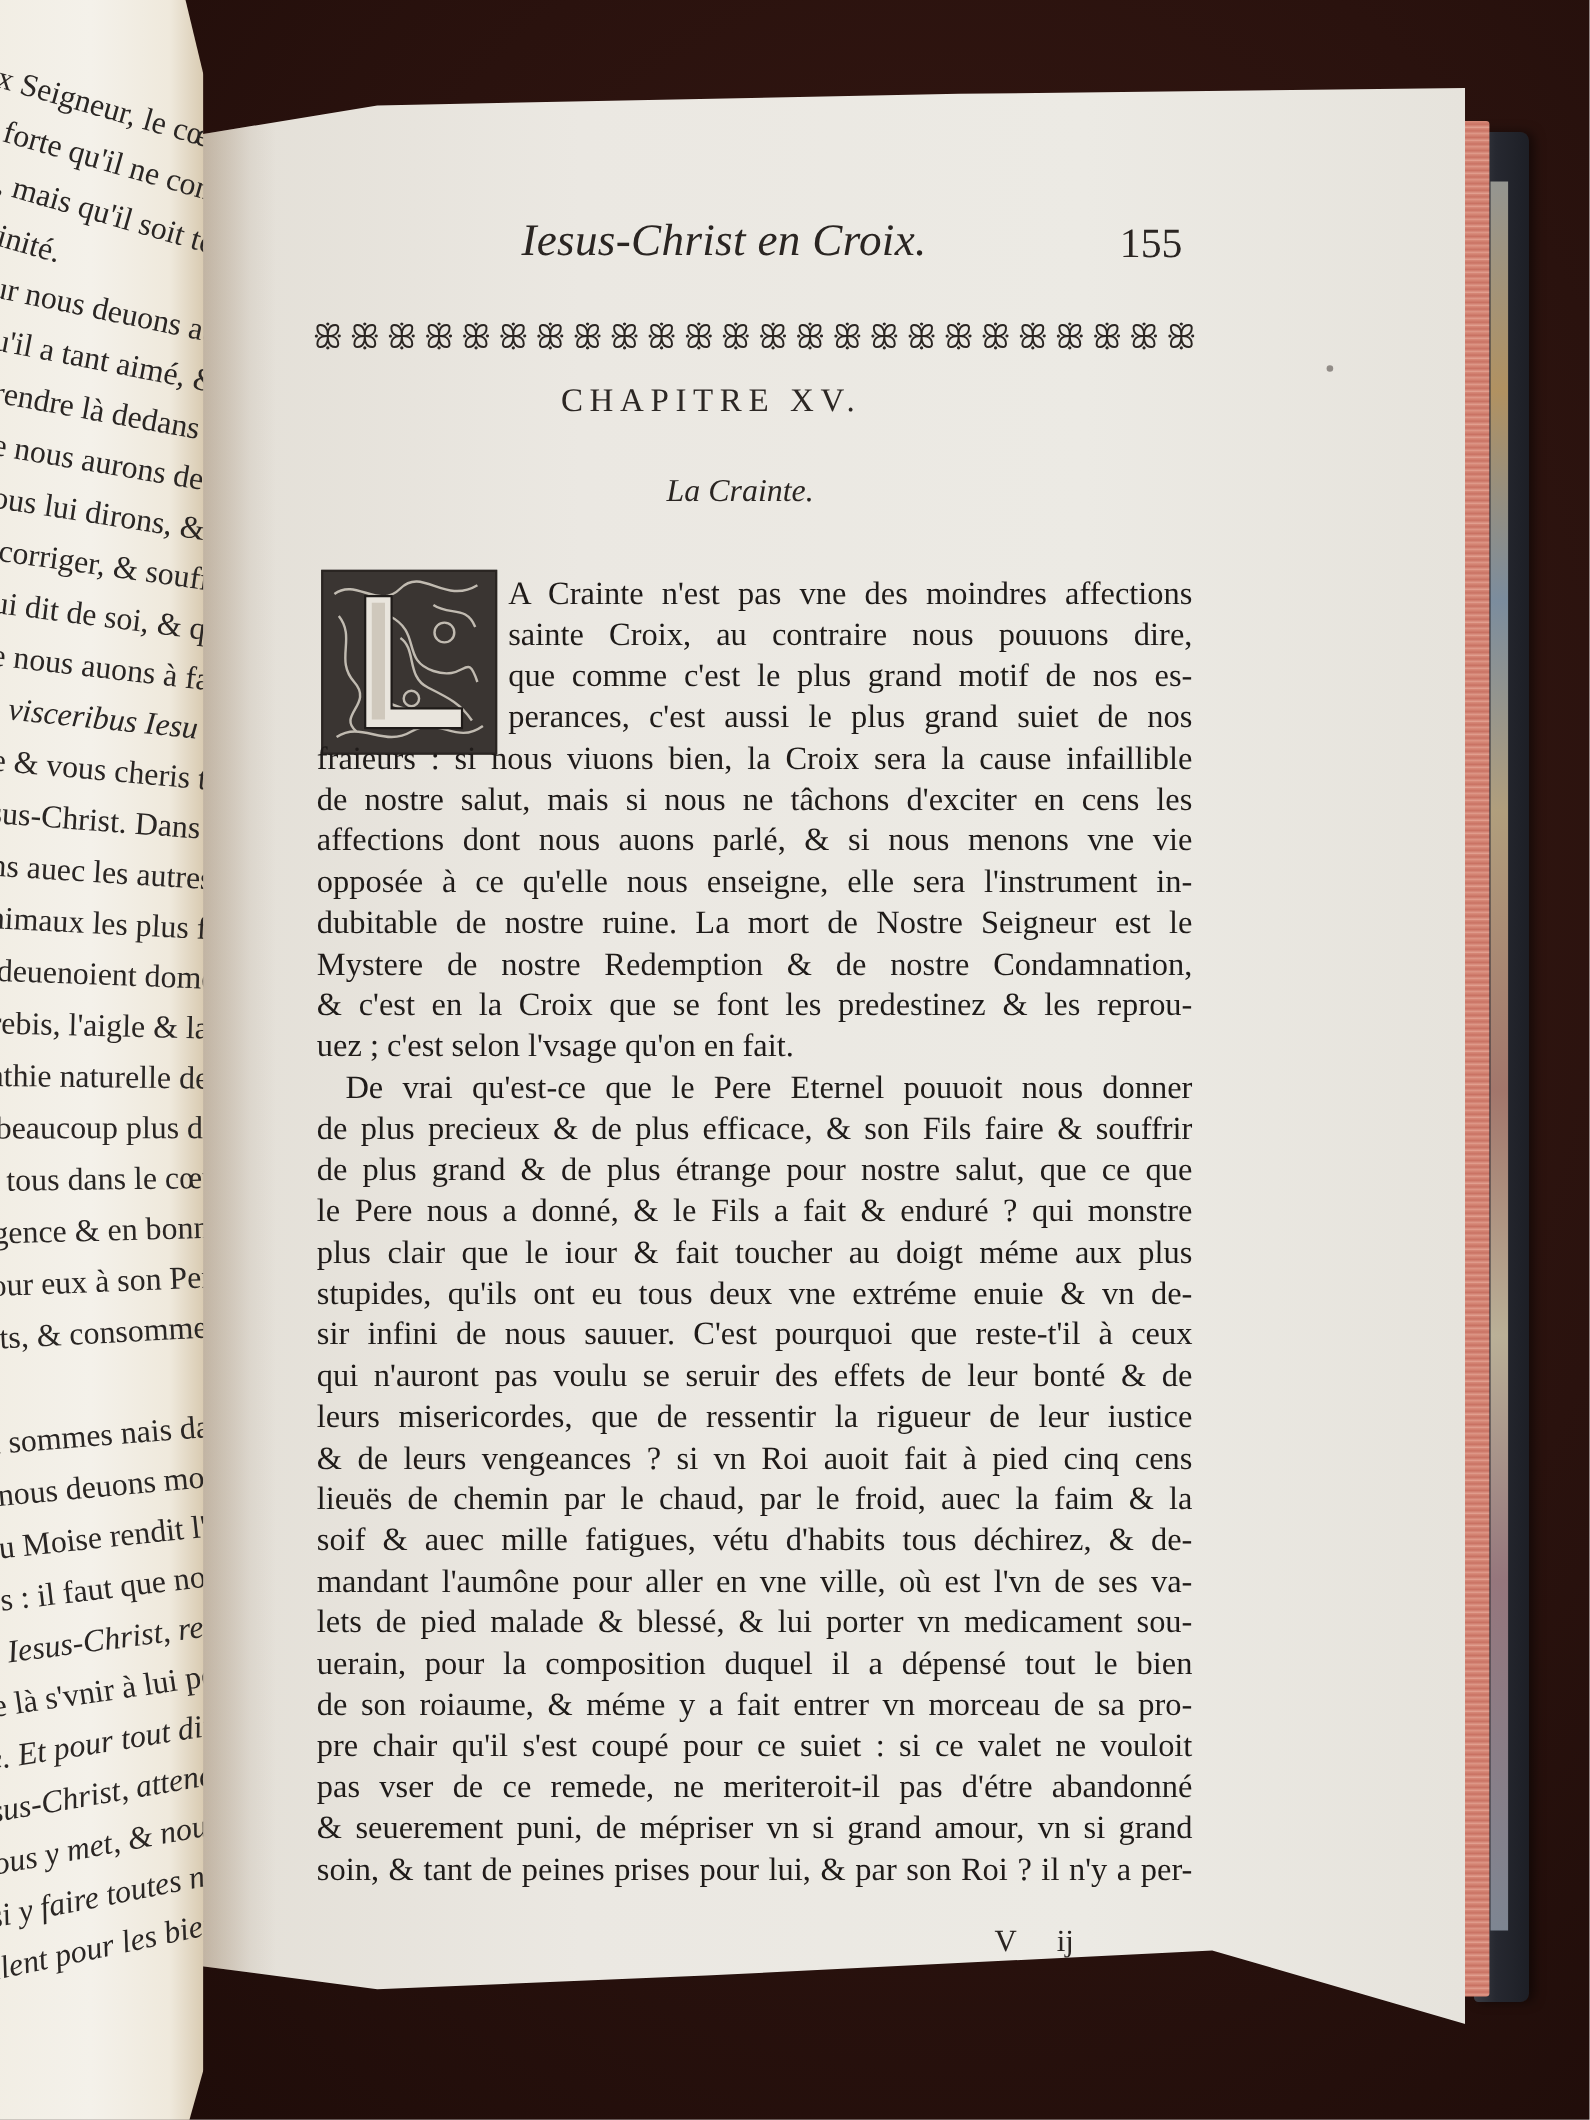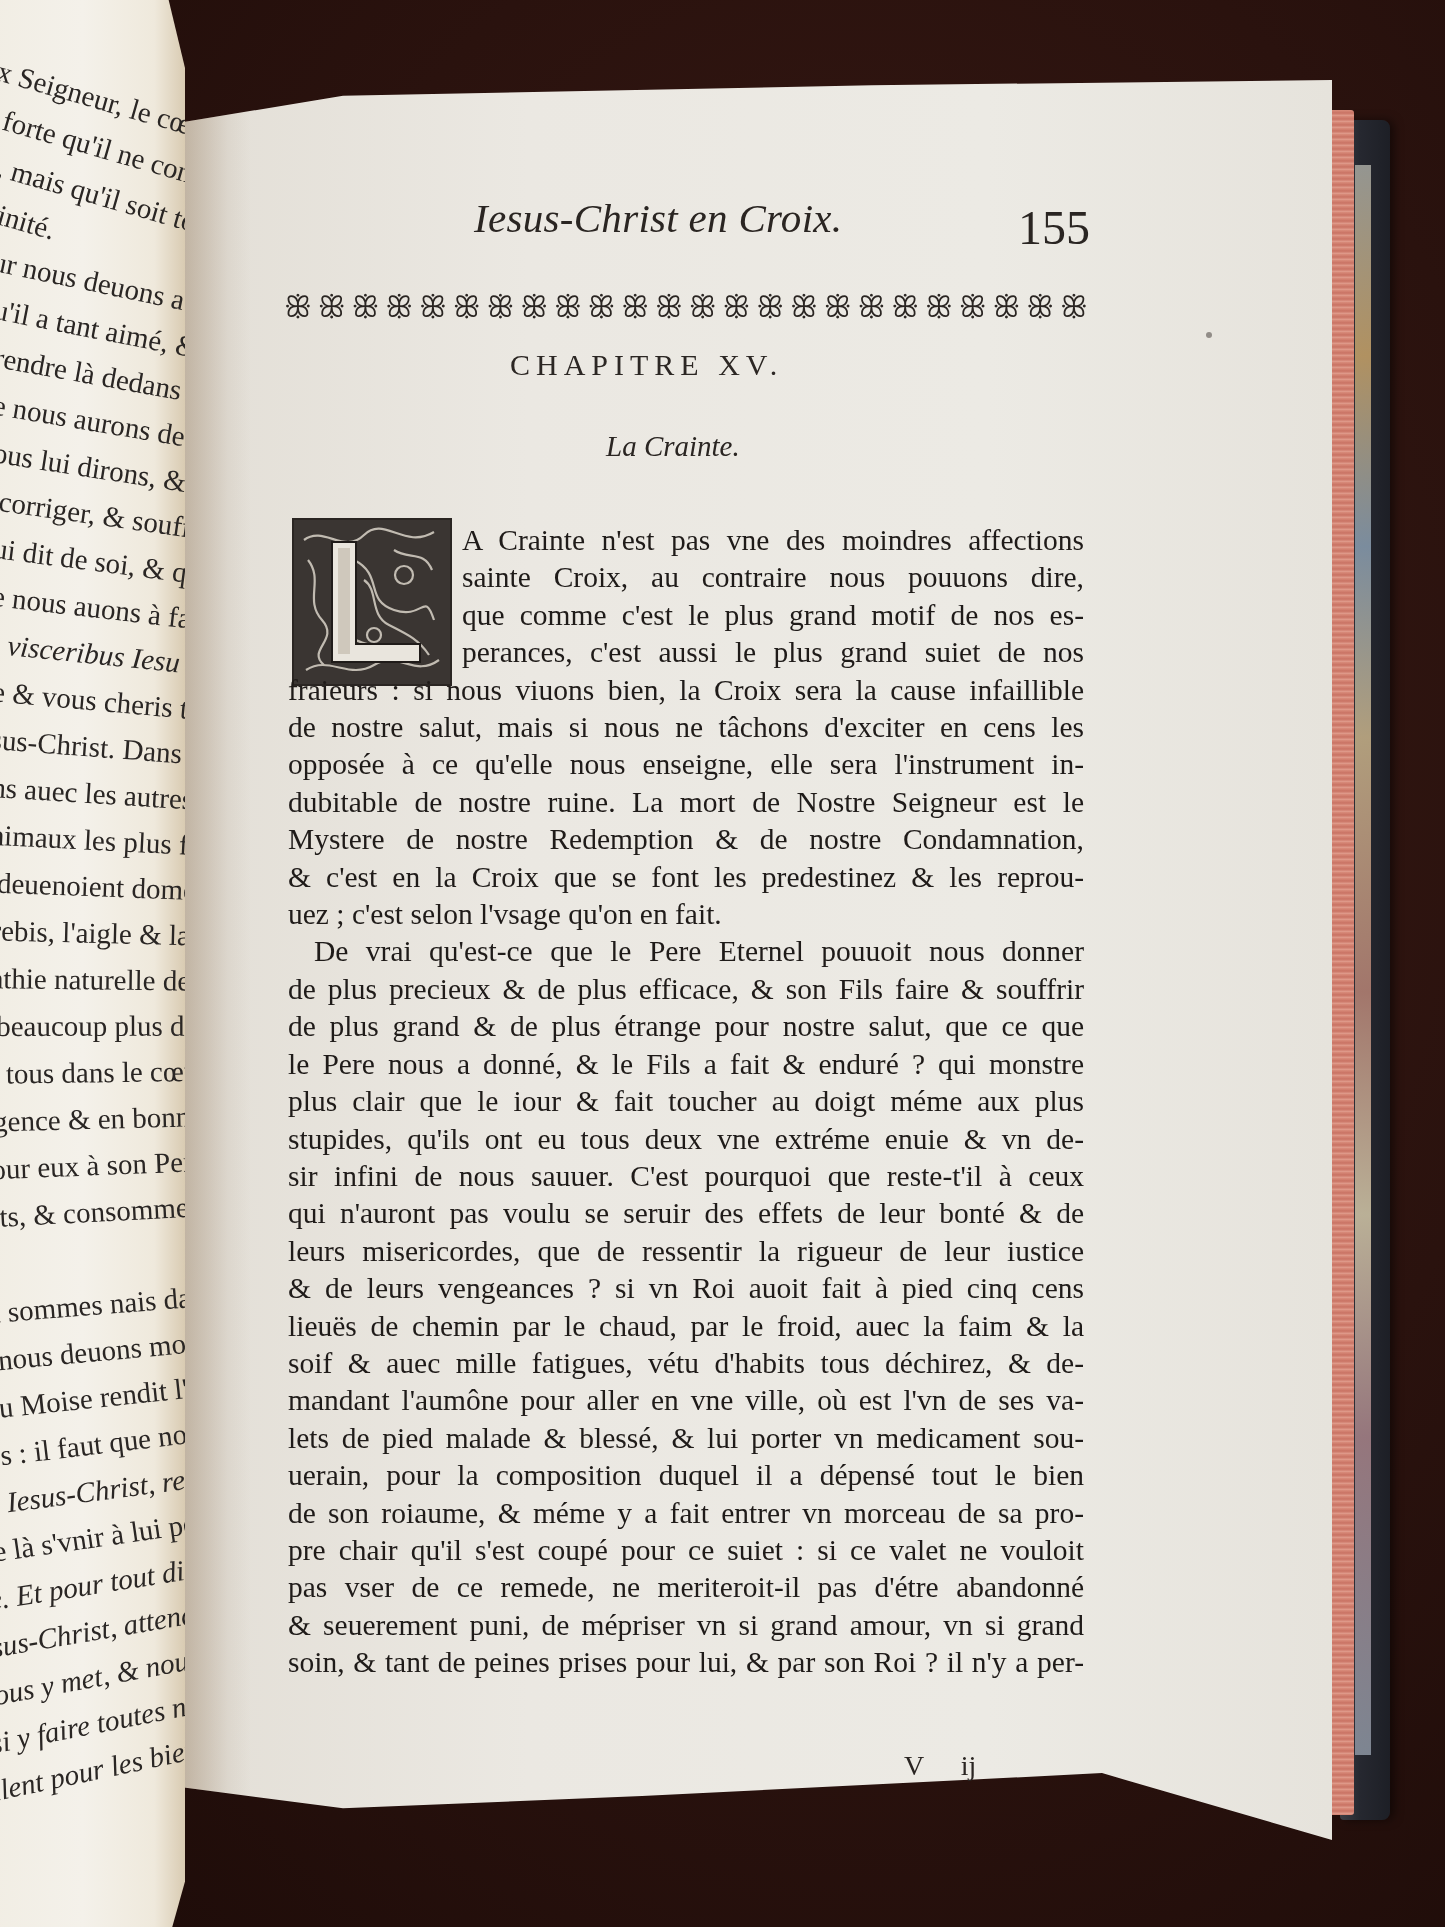--- a/index.html
+++ b/index.html
@@ -55,21 +55,21 @@
     font-family: "Liberation Serif", serif; color: #2a2624;
     font-size: 29px; line-height: 37.5px; white-space: nowrap;
     transform-origin: 0 0;
   }
   .left-line { display: block; }
   .left-line.it { font-style: italic; }
   .running-head {
     position: absolute; left: 474px; top: 194px; font-size: 41px; color: #2a2522; letter-spacing: 0.3px; font-style: italic;
   }
   .page-number {
-    position: absolute; left: 1018px; top: 200px; font-size: 48px; color: #2a2522;
+    position: absolute; left: 1018px; top: 200px; font-size: 38px; color: #2a2522;
   }
   .ornament-band {
     position: absolute; left: 284px; top: 284px; width: 802px; height: 38px;
     display: flex; align-items: flex-end; justify-content: space-between;
     color: #2a2522; font-size: 30px; line-height: 1; letter-spacing: -2px; overflow: hidden; white-space: nowrap;
   }
   .chapter-title {
     position: absolute; left: 510px; top: 348px; font-size: 30px; letter-spacing: 6px; color: #2c2724;
   }
   .chapter-subtitle {
@@ -201,20 +201,21 @@
     </svg>
   </div>
 
   <div class="body-lines" id="body-lines">
       <span class="bl indent-drop">A Crainte n'est pas vne des moindres affections</span>
       <span class="bl indent-drop">sainte Croix, au contraire nous pouuons dire,</span>
       <span class="bl indent-drop">que comme c'est le plus grand motif de nos es-</span>
       <span class="bl indent-drop">perances, c'est aussi le plus grand suiet de nos</span>
       <span class="bl">fraieurs : si nous viuons bien, la Croix sera la cause infaillible</span>
       <span class="bl">de nostre salut, mais si nous ne tâchons d'exciter en cens les</span>
+      <span class="bl">affections dont nous auons parlé, &amp; si nous menons vne vie</span>
       <span class="bl">opposée à ce qu'elle nous enseigne, elle sera l'instrument in-</span>
       <span class="bl">dubitable de nostre ruine. La mort de Nostre Seigneur est le</span>
       <span class="bl">Mystere de nostre Redemption &amp; de nostre Condamnation,</span>
       <span class="bl">&amp; c'est en la Croix que se font les predestinez &amp; les reprou-</span>
       <span class="bl last">uez ; c'est selon l'vsage qu'on en fait.</span>
       <span class="bl para-start">De vrai qu'est-ce que le Pere Eternel pouuoit nous donner</span>
       <span class="bl">de plus precieux &amp; de plus efficace, &amp; son Fils faire &amp; souffrir</span>
       <span class="bl">de plus grand &amp; de plus étrange pour nostre salut, que ce que</span>
       <span class="bl">le Pere nous a donné, &amp; le Fils a fait &amp; enduré ? qui monstre</span>
       <span class="bl">plus clair que le iour &amp; fait toucher au doigt méme aux plus</span>

